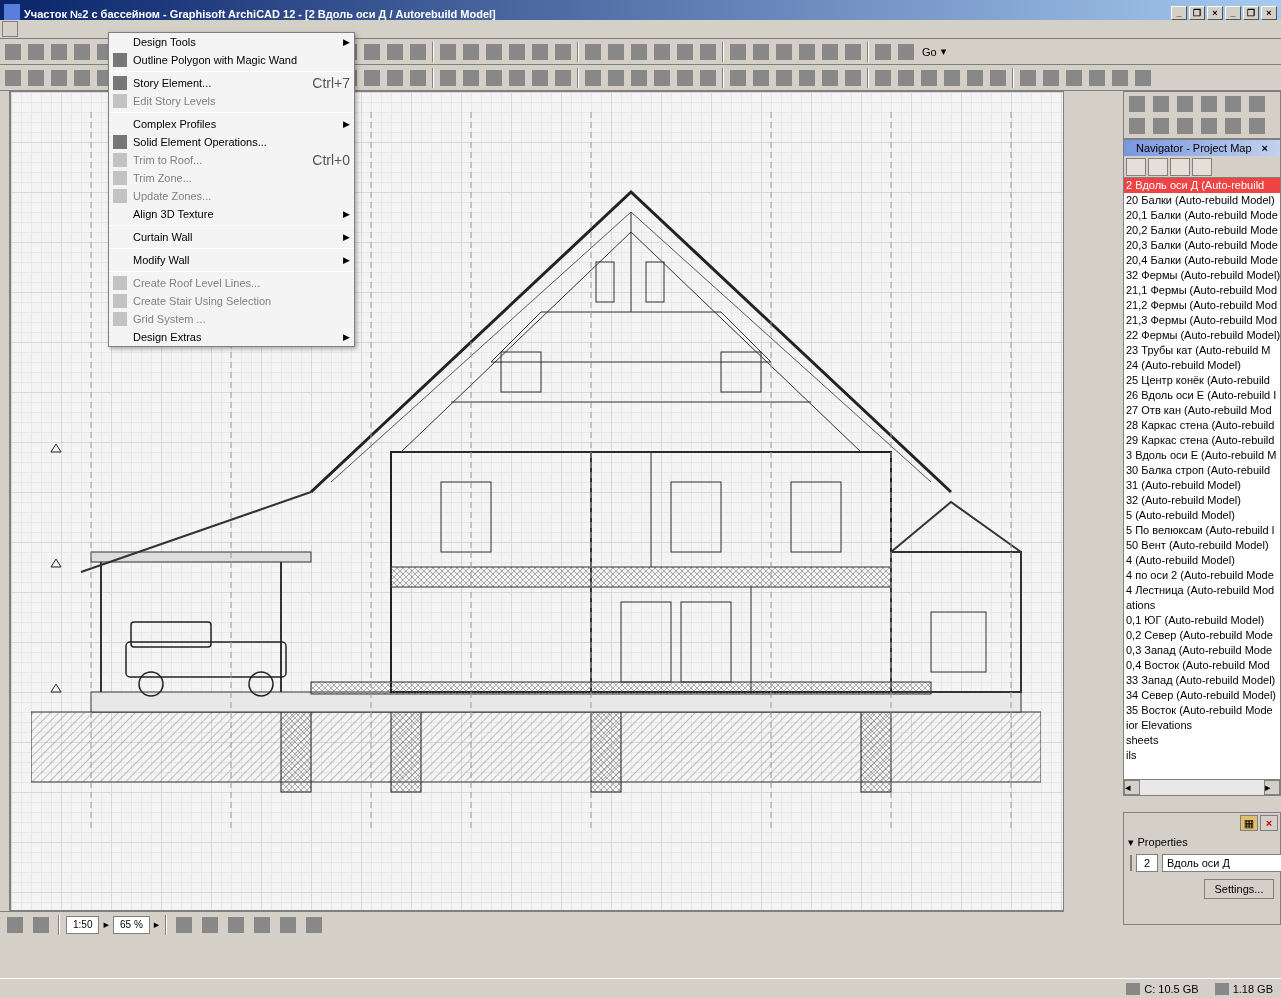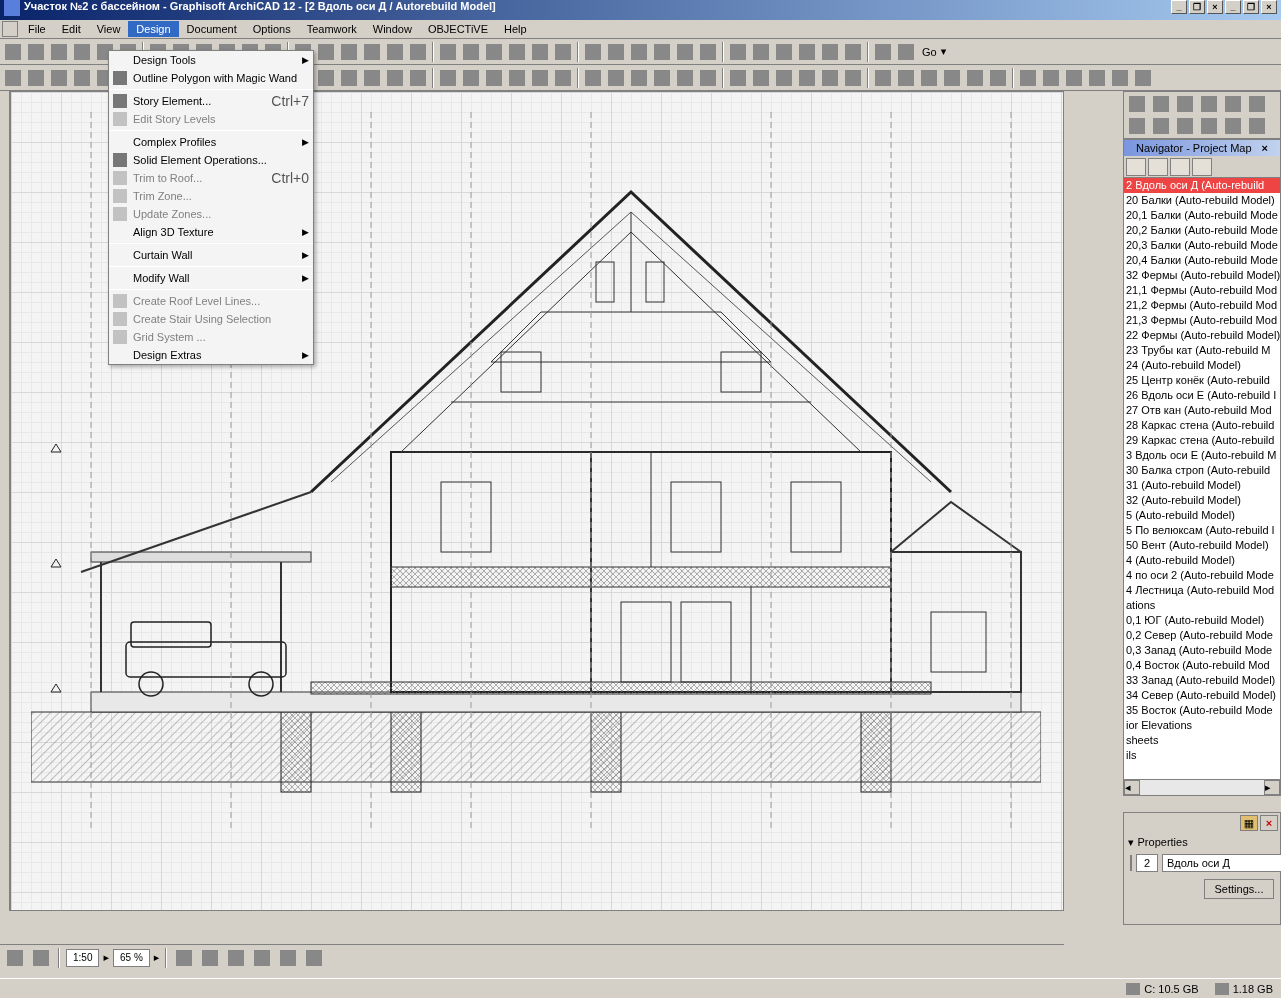--- a/index.html
+++ b/index.html
@@ -1,18 +1,18 @@
 <!DOCTYPE html>
 <html><head>
 <meta charset="utf-8">
 <style>
 * { margin: 0; padding: 0; box-sizing: border-box; font-family: Tahoma, sans-serif; font-size: 11px; }
 body { background: #d4d0c8; width: 1281px; height: 998px; overflow: hidden; position: relative; }
 
-.titlebar { background: linear-gradient(to right, #0a246a, #a6caf0); height: 20px; display: flex; align-items: flex-start; padding: 0 4px; color: white; font-weight: bold; }
+.titlebar { background: linear-gradient(to right, #0a246a, #a6caf0); height: 20px; display: flex; align-items: flex-end; padding: 0 4px; color: white; font-weight: bold; }
 .titlebar .icon { width: 16px; height: 16px; margin-right: 4px; background: #5a7edc; }
 .titlebar .title { flex: 1; }
 .window-controls { display: flex; gap: 2px; }
 .window-btn { width: 16px; height: 14px; background: #d4d0c8; border: 1px solid #fff; border-right-color: #555; border-bottom-color: #555; display: flex; align-items: center; justify-content: center; font-size: 9px; cursor: pointer; color: black; }
 
 .menubar { background: #d4d0c8; height: 19px; display: flex; align-items: center; padding: 0 2px; border-bottom: 1px solid #808080; }
 .menubar .menu-icon-btn { width: 16px; height: 16px; border: 1px solid #808080; margin-right: 2px; display: flex; align-items: center; justify-content: center; }
 .menu-item { padding: 2px 8px; cursor: pointer; }
 .menu-item.active { background: #316ac5; color: white; }
 
@@ -30,21 +30,21 @@
     linear-gradient(#e8e8e8 1px, transparent 1px),
     linear-gradient(90deg, #e8e8e8 1px, transparent 1px);
   background-size: 50px 50px, 50px 50px, 10px 10px, 10px 10px;
   border: 1px solid #808080;
 }
 
 
 .drawing { position: absolute; left: 20px; top: 20px; width: 1010px; height: 720px; }
 .drawing svg { width: 100%; height: 100%; }
 
-.design-menu { position: absolute; left: 108px; top: 50px; width: 206px; background: #f4f4f4; border: 1px solid #808080; box-shadow: 2px 2px 4px rgba(0,0,0,0.3); z-index: 100; }
+.design-menu { position: absolute; left: 108px; top: 32px; width: 247px; background: #f4f4f4; border: 1px solid #808080; box-shadow: 2px 2px 4px rgba(0,0,0,0.3); z-index: 100; }
 .dm-item { display: flex; align-items: center; height: 18px; padding: 0 4px 0 2px; cursor: pointer; }
 .dm-item.disabled { color: #808080; }
 .dm-icon { width: 18px; height: 16px; display: flex; align-items: center; justify-content: center; margin-right: 4px; }
 .dm-icon .ico { width: 14px; height: 14px; background: #777; }
 .dm-label { flex: 1; }
 .dm-shortcut { color: #555; font-size: 14px; }
 .dm-arrow { font-size: 9px; }
 .dm-sep { height: 1px; background: #808080; margin: 2px 0; border-bottom: 1px solid #fff; }
 
 .navigator { position: absolute; right: 0; top: 139px; width: 158px; height: 657px; background: #d4d0c8; border: 1px solid #808080; display: flex; flex-direction: column; }
@@ -63,21 +63,21 @@
 .props-toolbar { height: 20px; display: flex; justify-content: flex-end; padding: 2px; gap: 2px; }
 .props-btn { width: 18px; height: 16px; border: 1px solid #808080; cursor: pointer; display: flex; align-items: center; justify-content: center; }
 .props-header { display: flex; align-items: center; height: 18px; background: #d4d0c8; padding: 0 4px; cursor: pointer; }
 .props-header .tri { margin-right: 4px; }
 .props-row { display: flex; align-items: center; padding: 3px 6px; gap: 4px; }
 .props-icon { width: 18px; height: 16px; background: #bbb; border: 1px solid #808080; }
 .props-num { width: 22px; height: 18px; border: 1px solid #808080; background: white; text-align: center; }
 .props-name { flex: 1; height: 18px; border: 1px solid #808080; background: white; padding: 2px 4px; }
 .settings-btn { margin: 4px 6px 4px auto; width: 70px; height: 20px; border: 1px solid #808080; background: #d4d0c8; cursor: pointer; display: block; }
 
-.bottom-toolbar { position: absolute; left: 0; top: 911px; width: 1064px; height: 26px; background: #d4d0c8; border-top: 1px solid #808080; display: flex; align-items: center; padding: 0 4px; gap: 4px; margin-top: 33px; }
+.bottom-toolbar { position: absolute; left: 0; top: 911px; width: 1064px; height: 26px; background: #d4d0c8; border-top: 1px solid #808080; display: flex; align-items: center; padding: 0 4px; gap: 4px; }
 .bt-field { height: 18px; background: white; border: 1px solid #808080; padding: 2px 6px; font-size: 10px; }
 
 .statusbar { position: absolute; left: 0; bottom: 0; width: 1281px; height: 20px; background: #d4d0c8; border-top: 1px solid #fff; display: flex; align-items: center; padding: 0 8px; text-align: right; }
 .status-right { margin-left: auto; display: flex; gap: 16px; align-items: center; }
 .status-item { display: flex; align-items: center; gap: 4px; }
 .status-ico { width: 14px; height: 12px; background: #888; }
 
 .mini-toolbar-right { position: absolute; right: 0; top: 91px; width: 158px; height: 48px; background: #d4d0c8; border: 1px solid #808080; display: flex; flex-wrap: wrap; align-content: flex-start; padding: 2px; gap: 2px; }
 </style>
 </head>
@@ -91,32 +91,20 @@
     <div class="window-btn">❐</div>
     <div class="window-btn">×</div>
     <div class="window-btn">_</div>
     <div class="window-btn">❐</div>
     <div class="window-btn">×</div>
   </div>
 </div>
 
 <div class="menubar">
   <div class="menu-icon-btn"></div>
-  <div id="menubar-items" style="display: flex;">
-      <div class="menu-item">File</div>
-      <div class="menu-item">Edit</div>
-      <div class="menu-item">View</div>
-      <div class="menu-item active">Design</div>
-      <div class="menu-item">Document</div>
-      <div class="menu-item">Options</div>
-      <div class="menu-item">Teamwork</div>
-      <div class="menu-item">Window</div>
-      <div class="menu-item">OBJECTiVE</div>
-      <div class="menu-item">Help</div>
-    </div>
 </div>
 
 <div class="toolbar" id="toolbar1">
     <div class="tool-btn">
       <div class="tool-icon"></div>
     </div>
     <div class="tool-btn">
       <div class="tool-icon"></div>
     </div>
     <div class="tool-btn">

